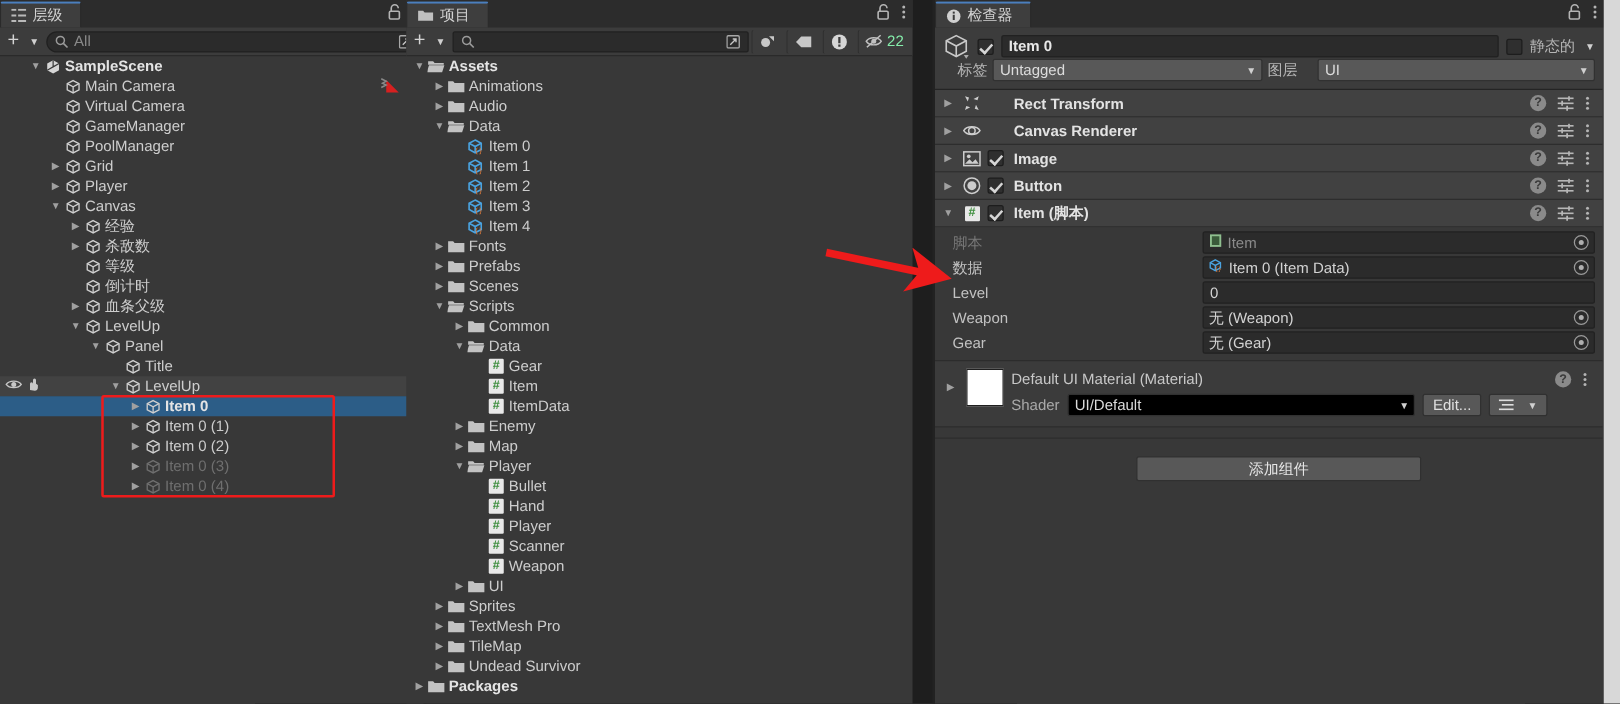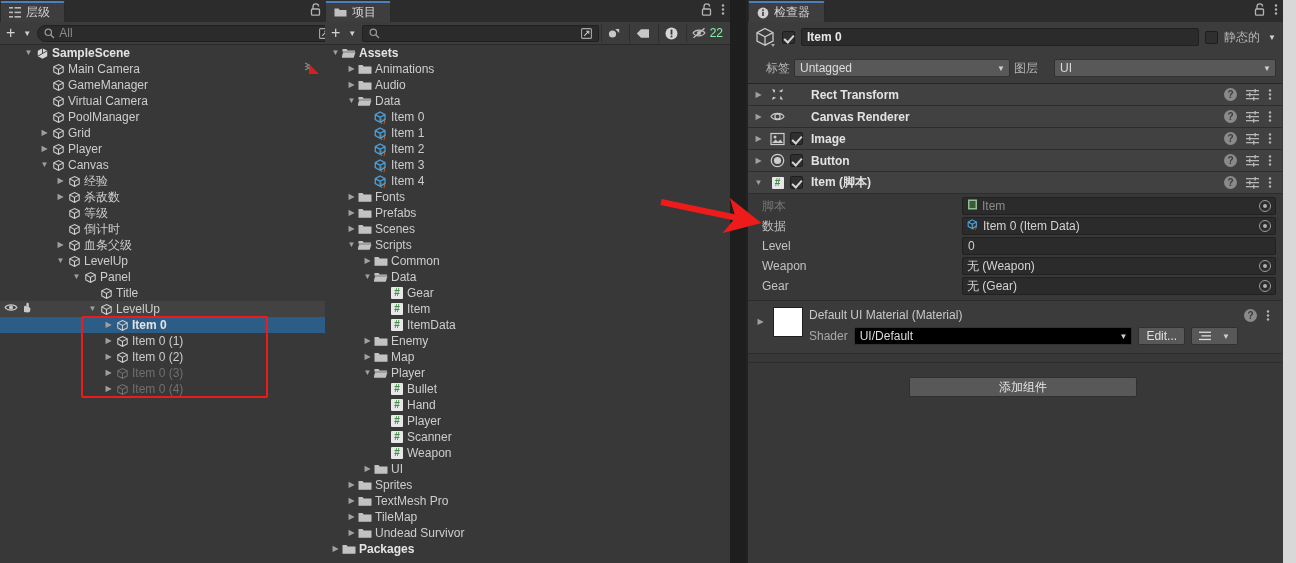--- a/index.html
+++ b/index.html
@@ -64,21 +64,21 @@
   .csicon {
     width: 12px; height: 12px; background: #e8e8e8; border-radius: 1px; flex: none;
     color: #3f8f3f; font-weight: bold; font-size: 10px; line-height: 12px; text-align: center;
     font-family: "Liberation Sans", sans-serif;
   }
 
   
   #inspector { background: #383838; }
   .insp-head { background: #3c3c3c; padding: 5px 6px 6px 6px; border-bottom: 1px solid #242424; }
   .insp-row1 { display: flex; align-items: center; gap: 6px; height: 20px; }
-  .insp-row2 { display: flex; align-items: center; gap: 4px; height: 18px; margin-top: 12px; }
+  .insp-row2 { display: flex; align-items: center; gap: 4px; height: 18px; margin-top: 0; }
   .cbx {
     width: 13px; height: 13px; background: #2f2f2f; border: 1px solid #1d1d1d;
     border-radius: 2px; flex: none; position: relative;
   }
   .cbx.on::after {
     content: ""; position: absolute; left: 3px; top: 1px; width: 4px; height: 8px;
     border: solid #d6d6d6; border-width: 0 2px 2px 0; transform: rotate(42deg);
   }
   .namefield {
     flex: 1; height: 18px; background: #2b2b2b; border: 1px solid #212121; border-radius: 2px;
@@ -233,32 +233,32 @@
         </div>
         <div class="row">
           <span style="width:38px;flex:none"></span>
           <span class="tri empty">▶</span>
           <span class="row-icon">
             <svg width="13" height="13" viewBox="0 0 22 22">
               <path d="M11 2.5 L19 6.6 V15 L11 19.2 L3 15 V6.6 Z" fill="none" stroke="#cfcfcf" stroke-width="1.8"></path>
               <path d="M3 6.6 L11 10.8 L19 6.6 M11 10.8 V19.2" fill="none" stroke="#cfcfcf" stroke-width="1.8"></path>
             </svg>
           </span>
+          <span class="lbl">Virtual Camera</span>
+        </div>
+        <div class="row">
+          <span style="width:38px;flex:none"></span>
+          <span class="tri empty">▶</span>
+          <span class="row-icon">
+            <svg width="13" height="13" viewBox="0 0 22 22">
+              <path d="M11 2.5 L19 6.6 V15 L11 19.2 L3 15 V6.6 Z" fill="none" stroke="#cfcfcf" stroke-width="1.8"></path>
+              <path d="M3 6.6 L11 10.8 L19 6.6 M11 10.8 V19.2" fill="none" stroke="#cfcfcf" stroke-width="1.8"></path>
+            </svg>
+          </span>
           <span class="lbl">GameManager</span>
-        </div>
-        <div class="row">
-          <span style="width:38px;flex:none"></span>
-          <span class="tri empty">▶</span>
-          <span class="row-icon">
-            <svg width="13" height="13" viewBox="0 0 22 22">
-              <path d="M11 2.5 L19 6.6 V15 L11 19.2 L3 15 V6.6 Z" fill="none" stroke="#cfcfcf" stroke-width="1.8"></path>
-              <path d="M3 6.6 L11 10.8 L19 6.6 M11 10.8 V19.2" fill="none" stroke="#cfcfcf" stroke-width="1.8"></path>
-            </svg>
-          </span>
-          <span class="lbl">Virtual Camera</span>
         </div>
         <div class="row">
           <span style="width:38px;flex:none"></span>
           <span class="tri empty">▶</span>
           <span class="row-icon">
             <svg width="13" height="13" viewBox="0 0 22 22">
               <path d="M11 2.5 L19 6.6 V15 L11 19.2 L3 15 V6.6 Z" fill="none" stroke="#cfcfcf" stroke-width="1.8"></path>
               <path d="M3 6.6 L11 10.8 L19 6.6 M11 10.8 V19.2" fill="none" stroke="#cfcfcf" stroke-width="1.8"></path>
             </svg>
           </span>

